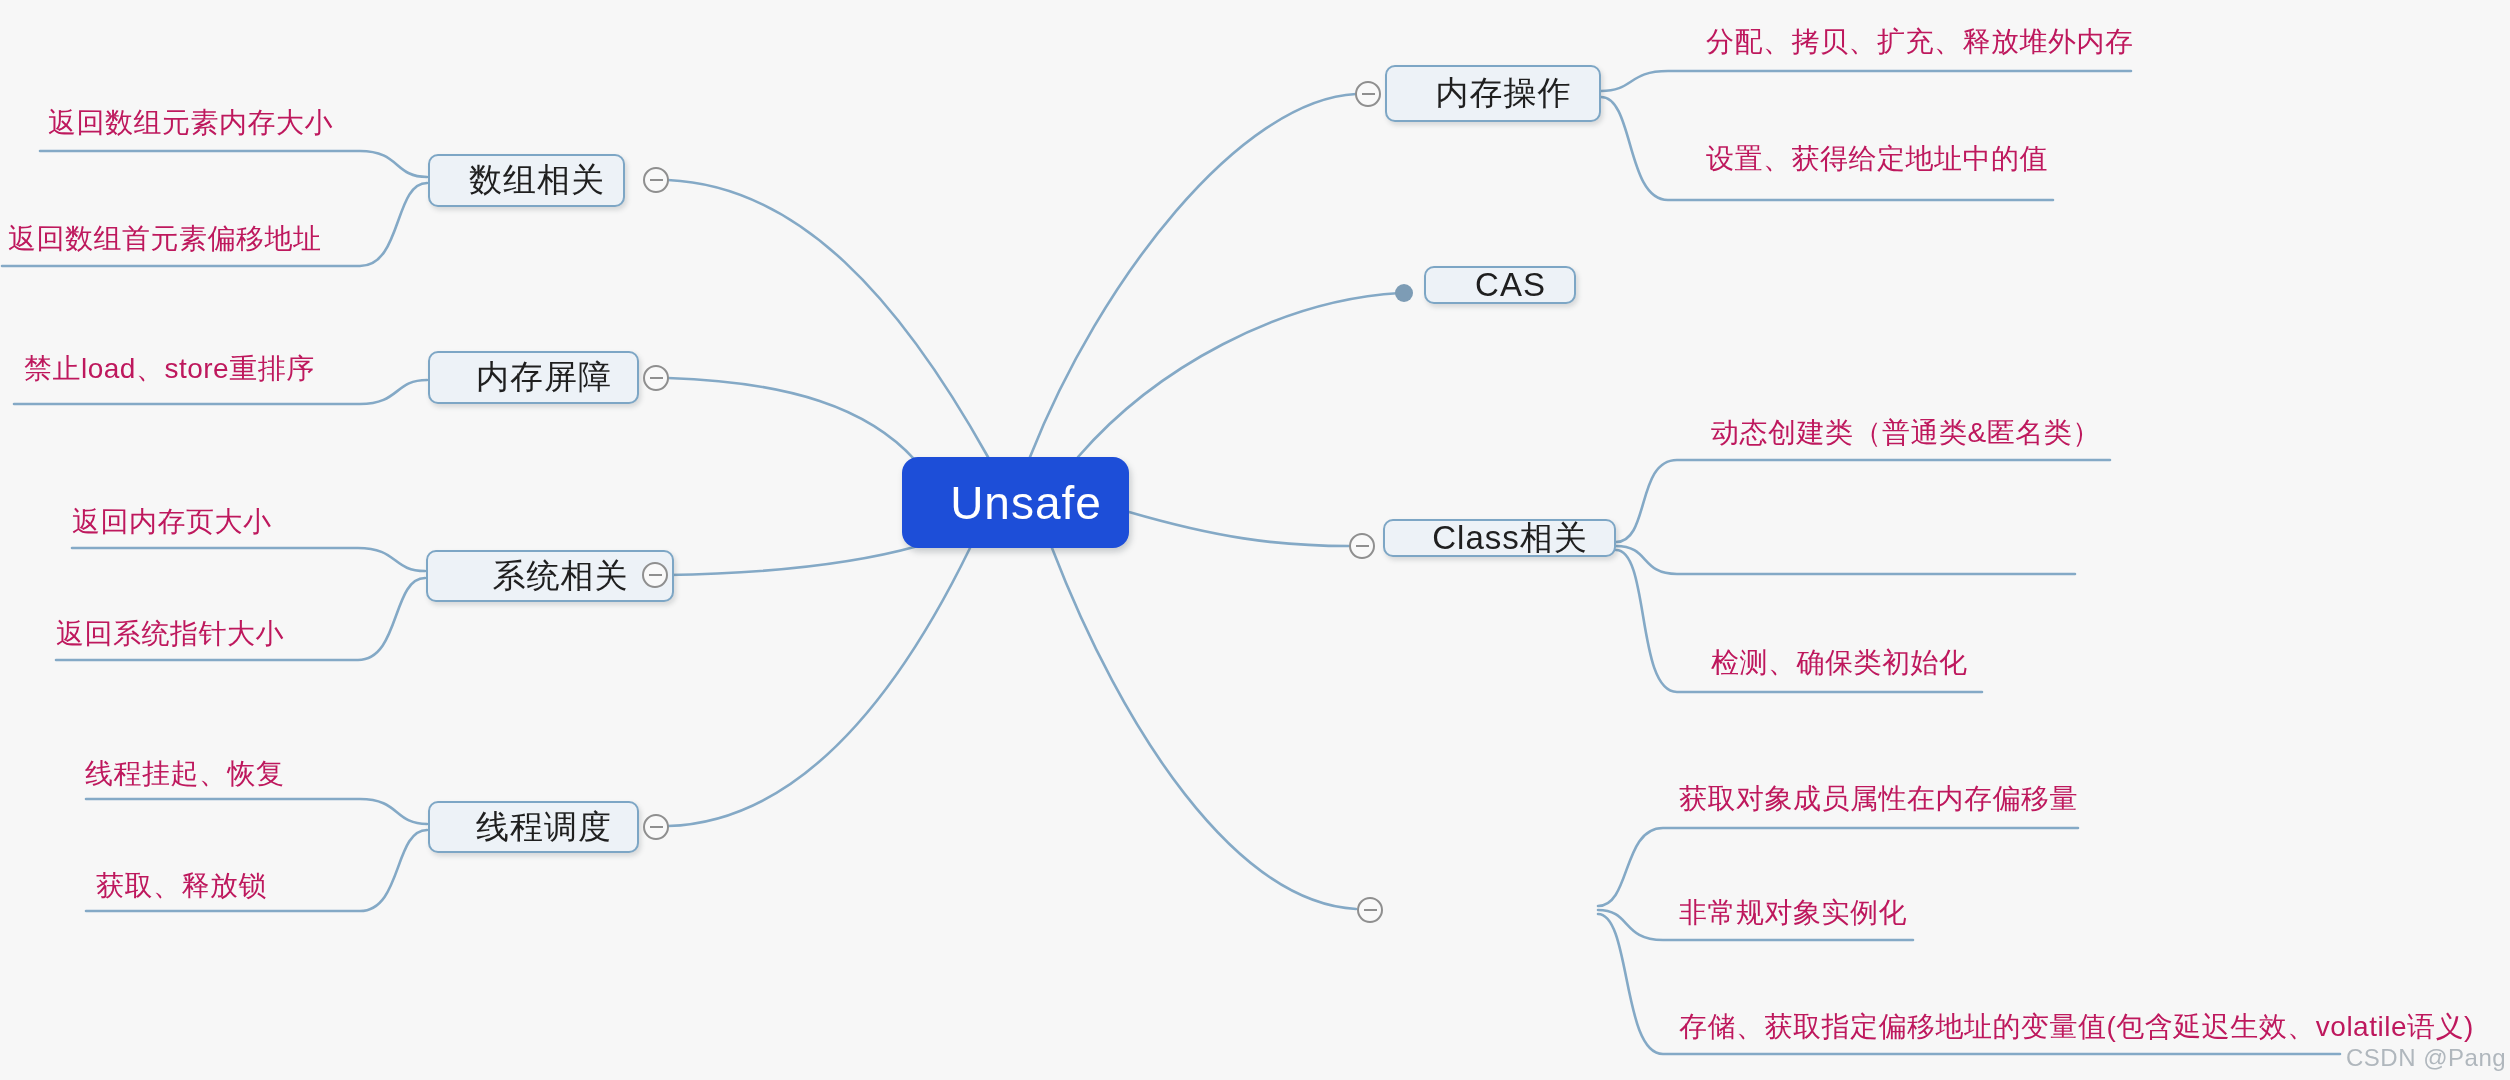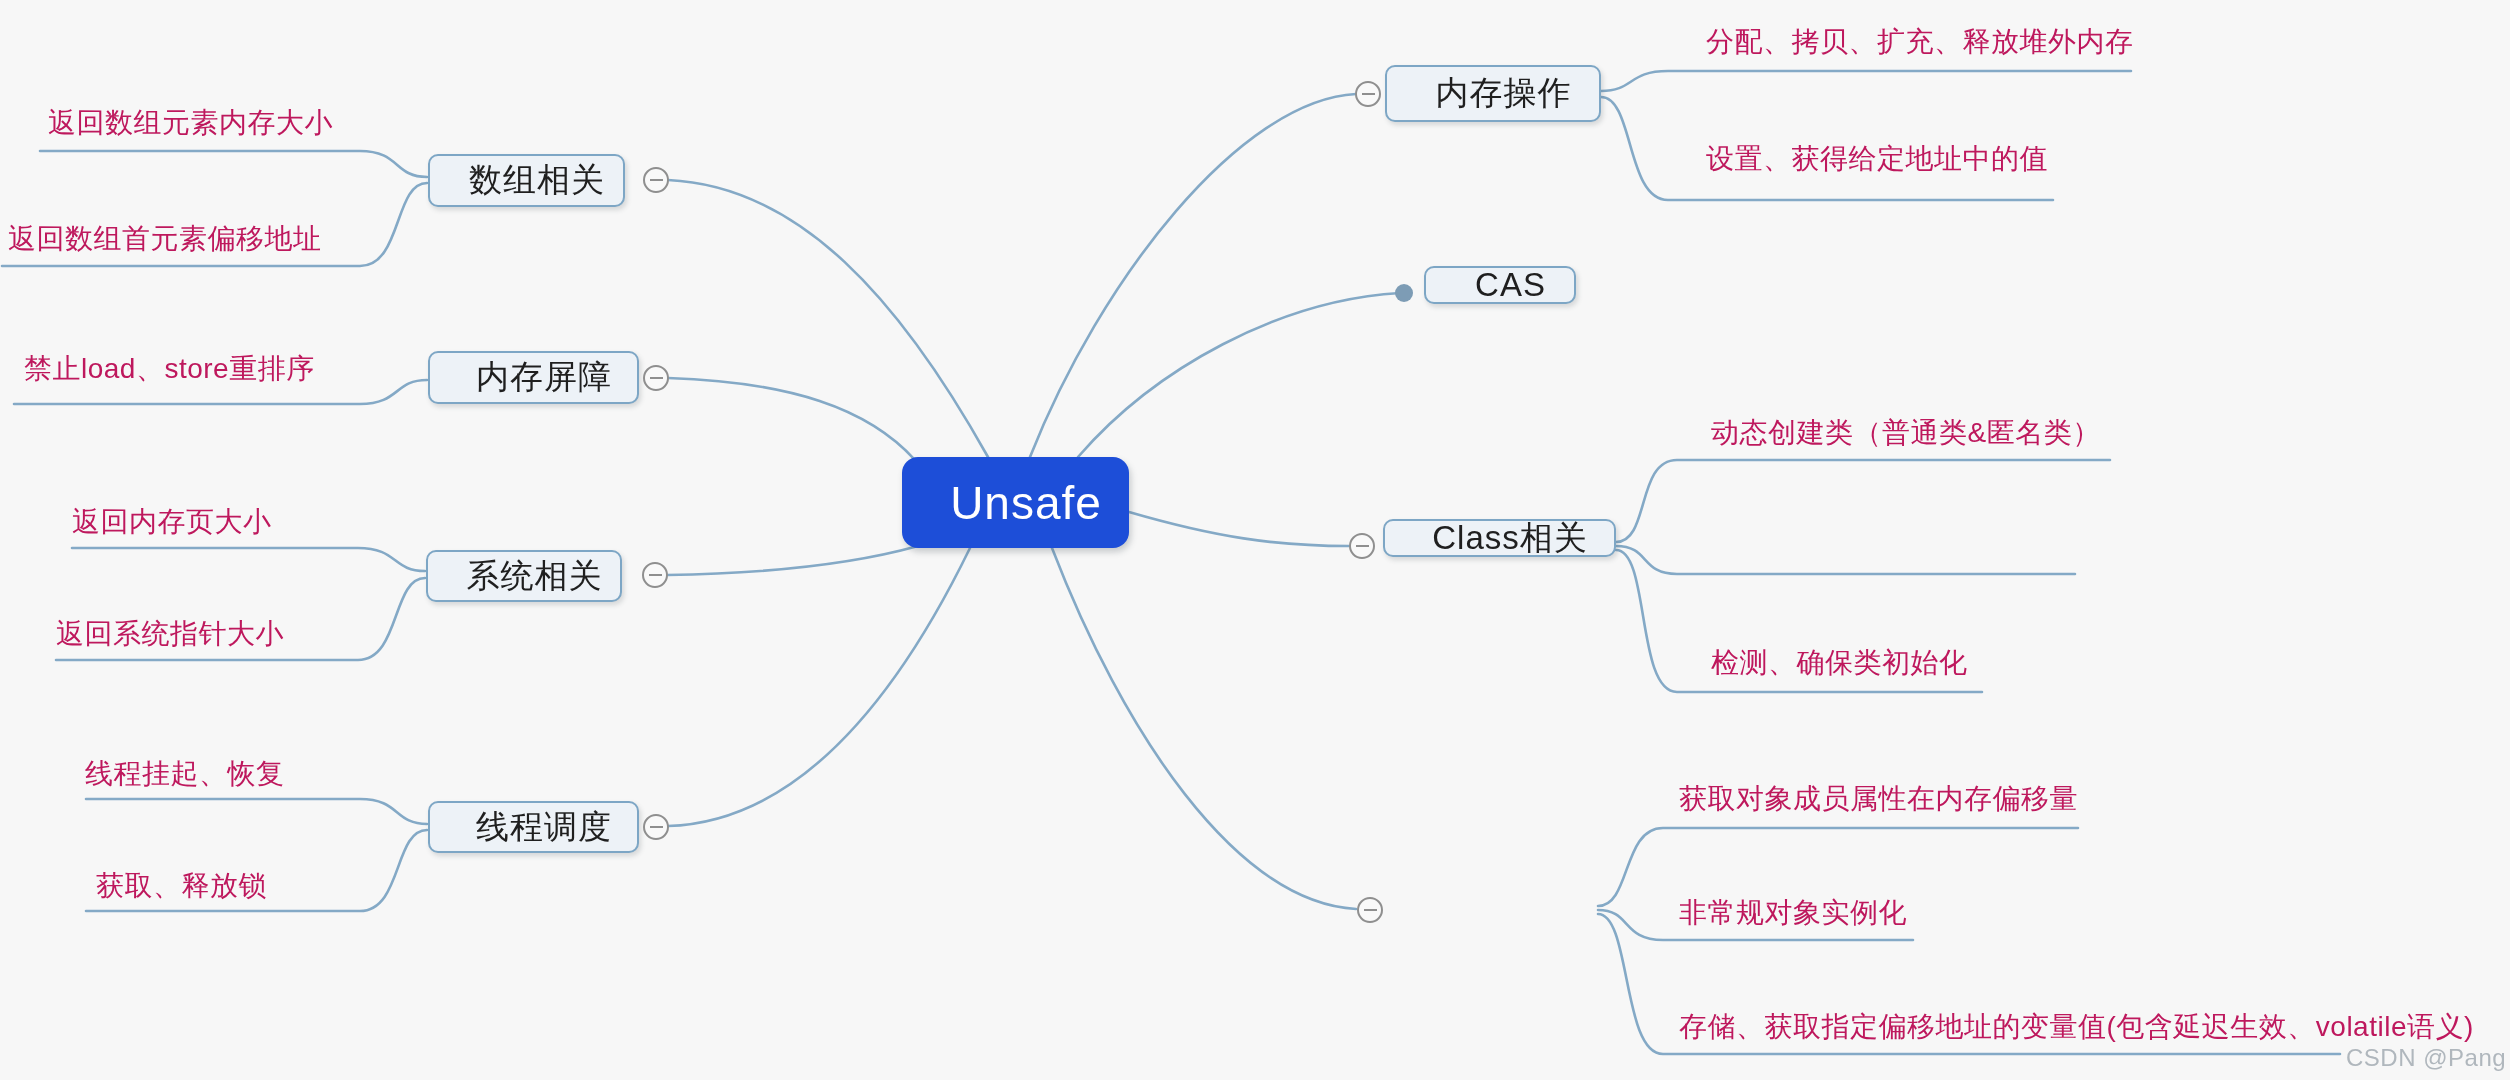--- a/index.html
+++ b/index.html
@@ -168,21 +168,21 @@
       <span class="minus"></span>
     </div>
 
   <div class="node" style="left:428px; top:351px; width:211px; height:53px;">
     <span>内存屏障</span>
   </div>
   <div class="collapse" style="left:643px; top:365px;">
       <span class="minus"></span>
     </div>
 
-  <div class="node" style="left:426px; top:550px; width:196px; height:52px;">
+  <div class="node" style="left:426px; top:550px; width:248px; height:52px;">
     <span>系统相关</span>
   </div>
   <div class="collapse" style="left:642px; top:562px;">
       <span class="minus"></span>
     </div>
 
   <div class="node" style="left:428px; top:801px; width:211px; height:52px;">
     <span>线程调度</span>
   </div>
   <div class="collapse" style="left:643px; top:814px;">

